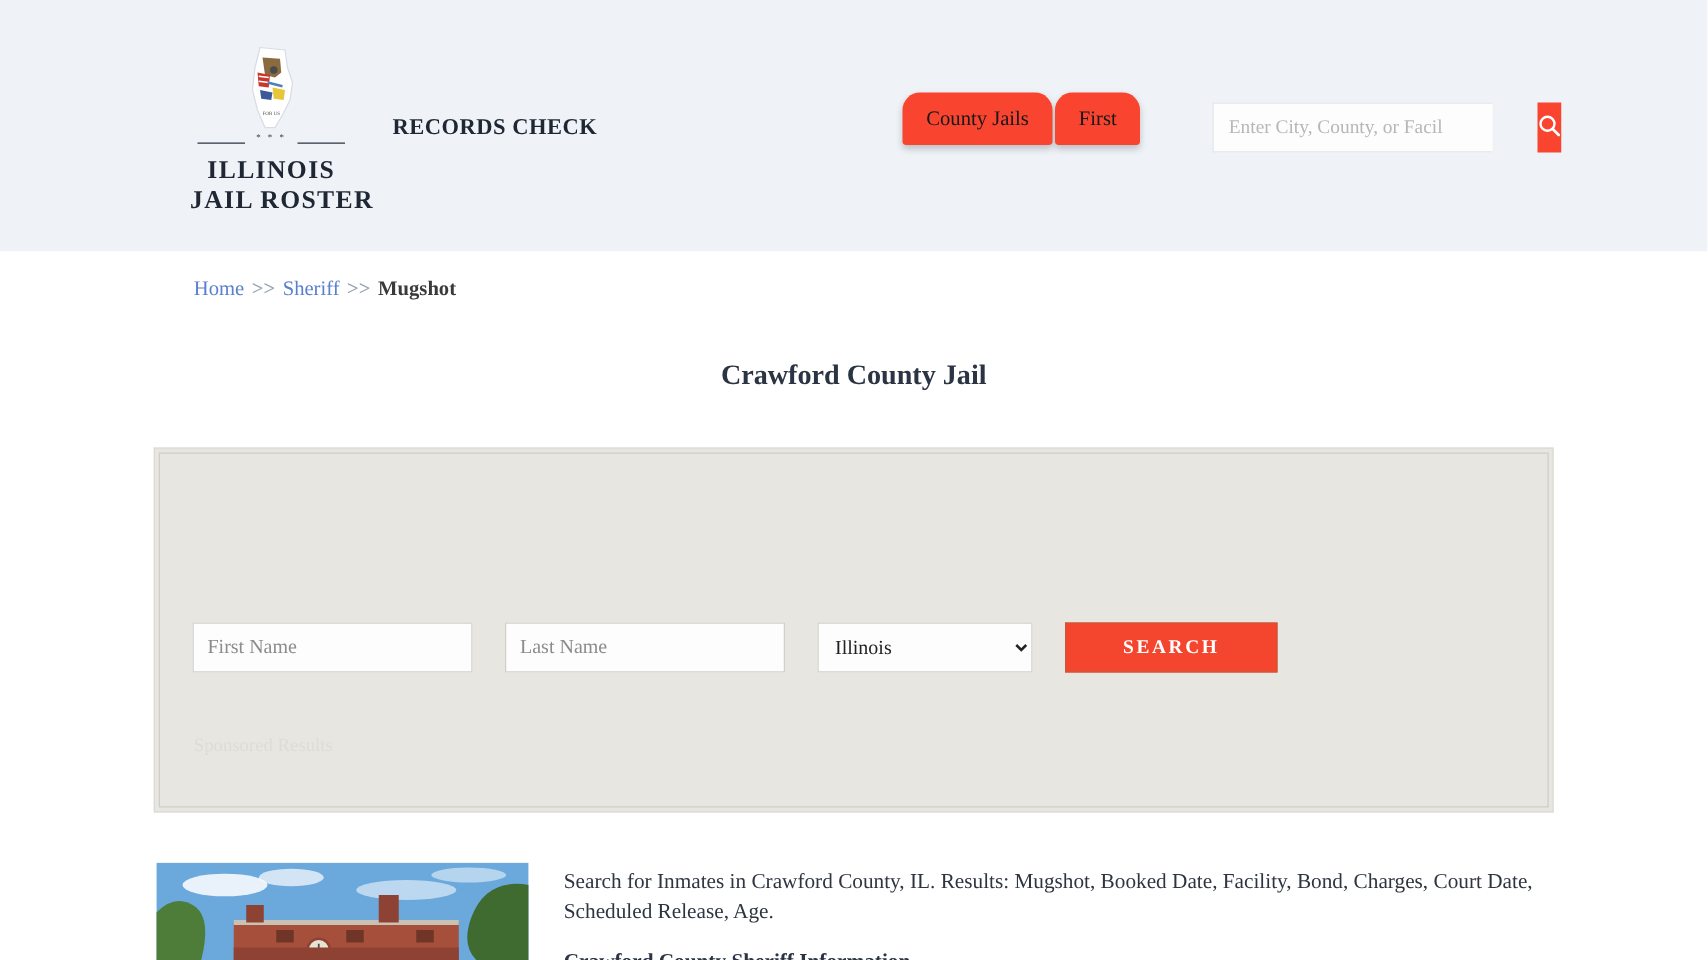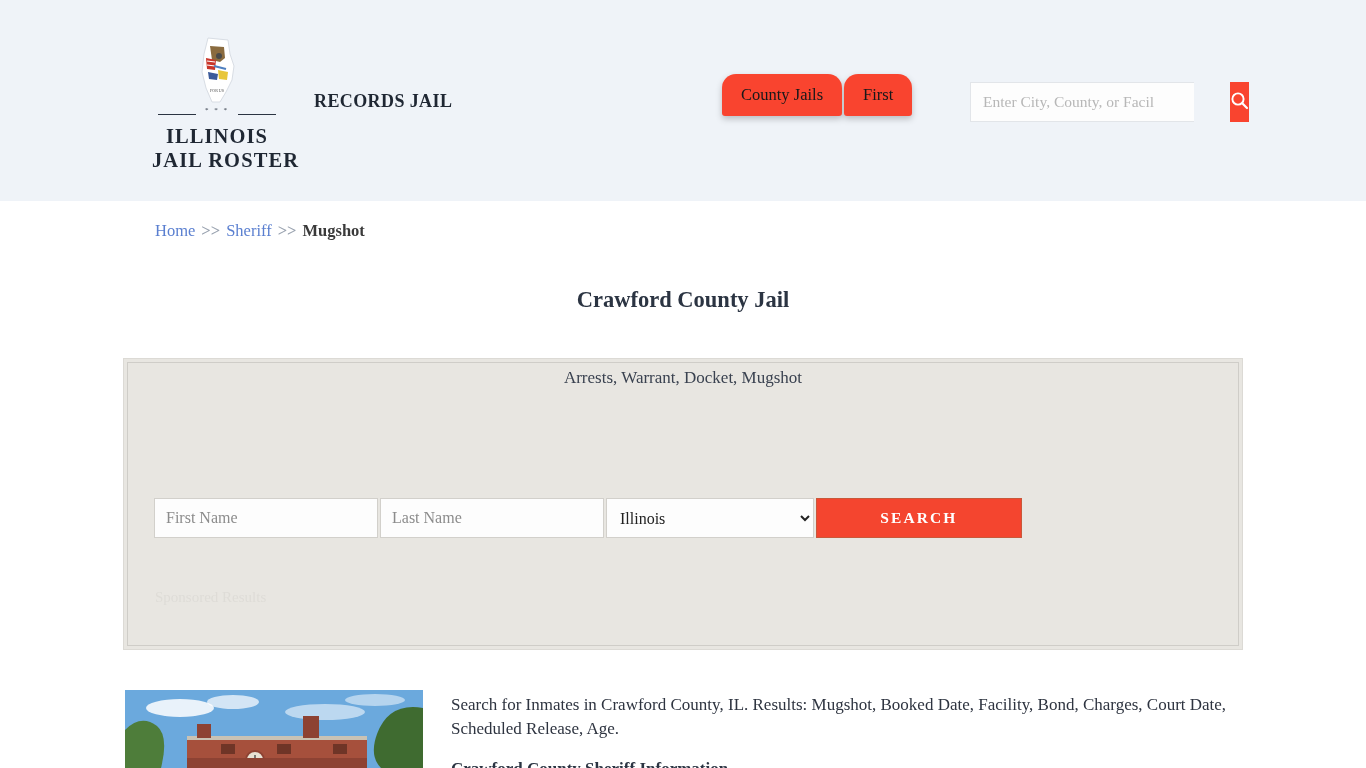--- a/index.html
+++ b/index.html
@@ -212,21 +212,21 @@
     color: #3a4250;
     margin-top: 5px;
     font-family: "Liberation Serif", serif;
   }
   .form-row {
     position: absolute;
     left: 26px;
     top: 135px;
     width: 868px;
     display: flex;
-    gap: 2px;
+    gap: 26px;
   }
   .form-row input[type=text] {
     width: 258px;
     height: 40px;
     border: 1px solid #d2d0cb;
     background: #fdfdfd;
     padding: 0 11px;
     font-family: "Liberation Serif", serif;
     font-size: 16px;
     color: #444;
@@ -324,21 +324,21 @@
       </div>
       <div class="brand-rule">
         <span>* * *</span>
       </div>
       <div class="brand-name">
         <div class="l1">ILLINOIS</div>
         <div class="l2">JAIL ROSTER</div>
       </div>
     </div>
 
-    <div class="records-check">RECORDS JAIL</div>
+    <div class="records-check">RECORDS CHECK</div>
 
     <nav class="nav-tabs">
       <button class="nav-tab">County Jails</button>
       <button class="nav-tab">First</button>
     </nav>
 
     <form class="header-search">
       <input type="text" placeholder="Enter City, County, or Facil" style="">
       <button class="search-btn" type="submit">
         <span>
@@ -354,21 +354,20 @@
 </header>
 
 <div class="breadcrumb">
   <a href="#">Home</a><span class="sep">&gt;&gt;</span><a href="#">Sheriff</a><span class="sep">&gt;&gt;</span><span class="current">Mugshot</span>
 </div>
 
 <h1 class="page-title">Crawford County Jail</h1>
 
 <section class="record-card">
   <div class="record-card-inner">
-    <div class="card-sub">Arrests, Warrant, Docket, Mugshot</div>
 
     <form class="form-row">
       <input type="text" placeholder="First Name" style="">
       <input type="text" placeholder="Last Name" style="">
       <select>
         <option>Illinois</option>
       </select>
       <button type="submit" class="btn-search">SEARCH</button>
     </form>
 

